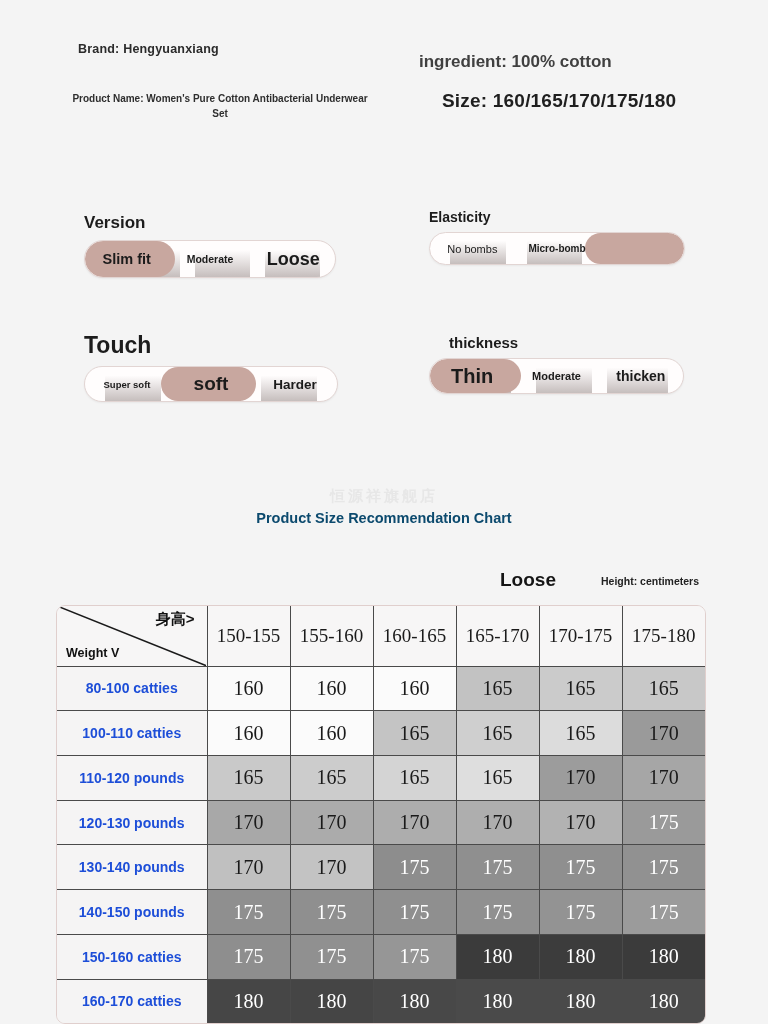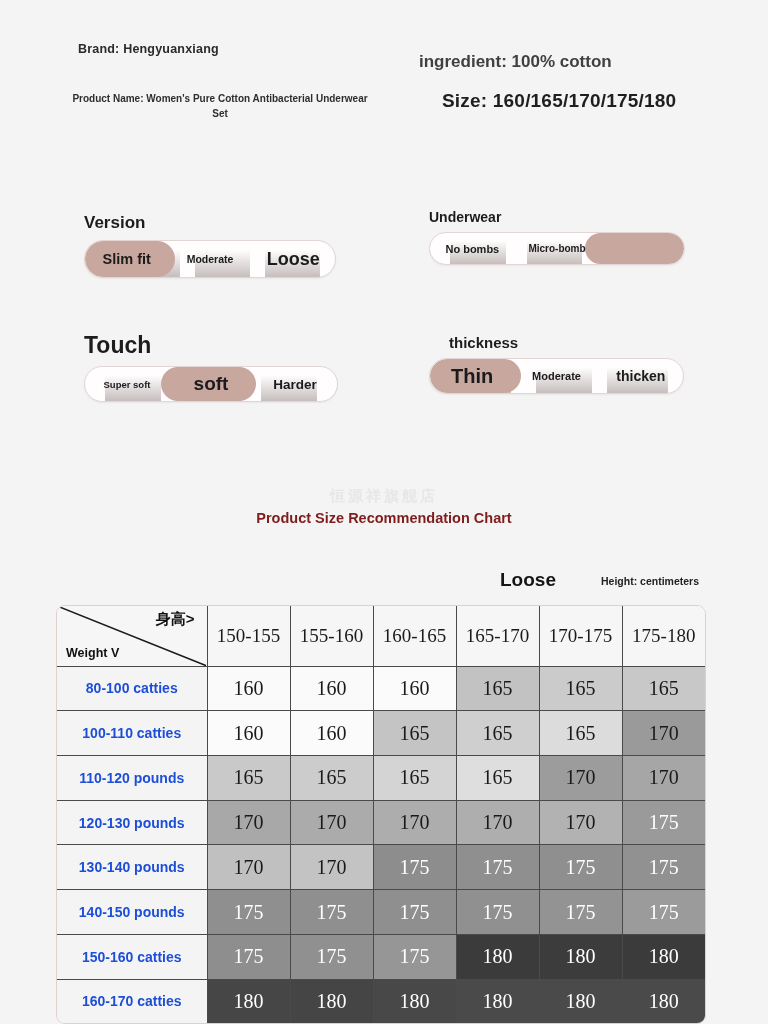--- a/index.html
+++ b/index.html
@@ -71,21 +71,21 @@
   #attr-version .attr-title { font-size: 17px; }
   #attr-version .pill { height: 38px; }
   #attr-version .s0 { font-size: 14.5px; font-weight: 700; }
   #attr-version .s1 { font-size: 10.5px; font-weight: 700; }
   #attr-version .s2 { font-size: 18px; font-weight: 700; }
 
   
   #attr-elastic { left: 429px; top: 4px; width: 256px; }
   #attr-elastic .attr-title { font-size: 14px; }
   #attr-elastic .pill { height: 33px; }
-  #attr-elastic .s0 { font-size: 11px; font-weight: 700; }
+  #attr-elastic .s0 { font-size: 11px; font-weight: 400; }
   #attr-elastic .s1 { font-size: 10px; font-weight: 700; }
   #attr-elastic .s2 { font-size: 9px; font-weight: 700; margin-top: 48px; }
 
   
   #attr-touch { left: 84px; top: 127px; width: 254px; }
   #attr-touch .attr-title { font-size: 23px; }
   #attr-touch .pill { height: 36px; }
   #attr-touch .s0 { font-size: 9.5px; font-weight: 700; }
   #attr-touch .s1 { font-size: 19px; font-weight: 700; }
   #attr-touch .s2 { font-size: 13.5px; font-weight: 700; }
@@ -100,21 +100,21 @@
 
   
   .watermark {
     position: absolute; left: 0; top: 487px; width: 768px;
     text-align: center; font-size: 15px; font-weight: 700;
     color: rgba(180,180,180,.20); letter-spacing: 3px;
     white-space: nowrap;
   }
   .chart-title {
     position: absolute; left: 0; top: 510px; width: 768px;
-    text-align: center; font-size: 14.5px; font-weight: 700; color: #7f1d1d;
+    text-align: center; font-size: 14.5px; font-weight: 700; color: #0c4a6e;
   }
   .lbl-weight {
     position: absolute; left: 500px; top: 569px;
     font-size: 19px; font-weight: 700; color: #151515;
   }
   .lbl-height-unit {
     position: absolute; left: 601px; top: 575px;
     font-size: 10.5px; font-weight: 700; color: #222;
   }
 
@@ -197,21 +197,21 @@
         <div class="pill-smudge" style="left:44%;width:22%"></div>
         <div class="pill-smudge" style="left:72%;width:22%"></div>
         <div class="pill-hl" style="left: 0%; width: 36%; background: rgb(200, 167, 159);"></div>
         <div class="pill-seg s0">Slim fit</div>
         <div class="pill-seg s1">Moderate</div>
         <div class="pill-seg s2">Loose</div>
       </div>
     </div>
 
     <div class="attr" id="attr-elastic">
-      <div class="attr-title">Underwear</div>
+      <div class="attr-title">Elasticity</div>
       <div class="pill">
         <div class="pill-smudge" style="left:8%;width:22%"></div>
         <div class="pill-smudge" style="left:38%;width:22%"></div>
         <div class="pill-smudge" style="left:68%;width:22%"></div>
         <div class="pill-hl" style="left: 61%; width: 39%; background: rgb(200, 167, 159);"></div>
         <div class="pill-seg s0">No bombs</div>
         <div class="pill-seg s1">Micro-bomb</div>
         <div class="pill-seg s2">High elasticity</div>
       </div>
     </div>

